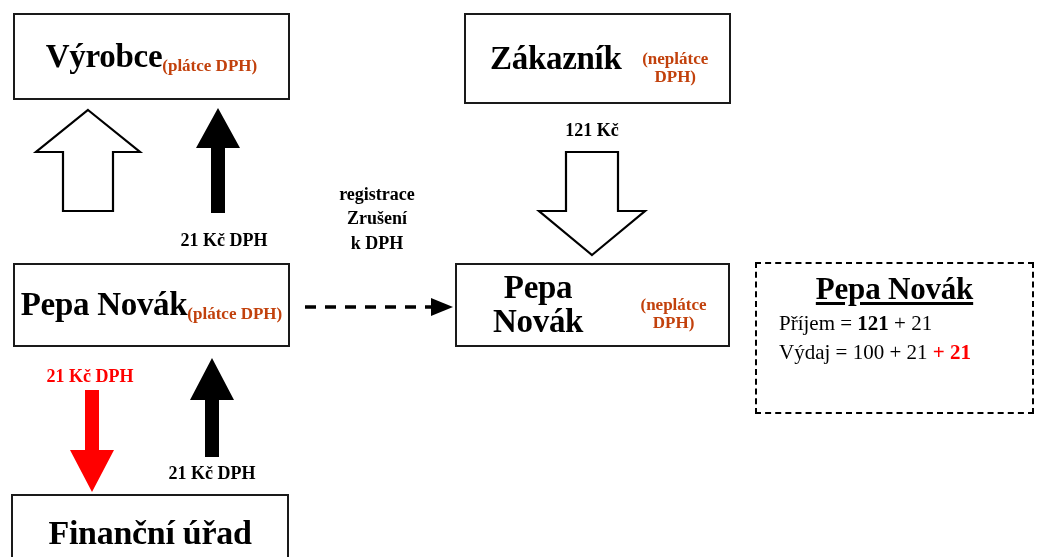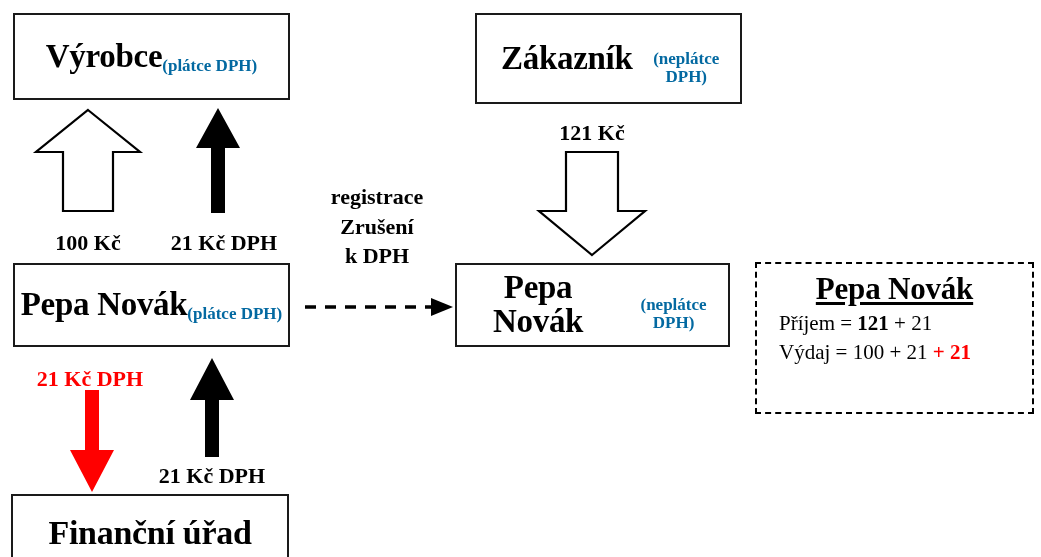--- a/index.html
+++ b/index.html
@@ -32,30 +32,30 @@
     font-weight: bold;
     font-size: 33px;
     line-height: 1.02;
     color: #000000;
     letter-spacing: -0.3px;
   }
   .box .subtitle {
     font-weight: bold;
     font-size: 17px;
     line-height: 1.05;
-    color: #0369a1;
+    color: #c2410c;
     margin-top: 18px;
   }
   .box.single .title {
     font-size: 34px;
   }
   .lbl {
     position: absolute;
     font-weight: bold;
-    font-size: 22px;
+    font-size: 18px;
     color: #000000;
     white-space: nowrap;
     line-height: 1.35;
     text-align: center;
   }
   .lbl.red { color: #ff0000; }
   .arrow-svg {
     position: absolute;
     overflow: visible;
   }
@@ -86,21 +86,21 @@
 </head>
 <body>
 
 <div id="canvas">
 
   <div class="box" style="left:13px; top:13px; width:277px; height:87px;">
     <div class="title">Výrobce</div>
     <div class="subtitle">(plátce DPH)</div>
   </div>
 
-  <div class="box" style="left:475px; top:13px; width:267px; height:91px;padding-left:24px;">
+  <div class="box" style="left:464px; top:13px; width:267px; height:91px;padding-left:24px;">
     <div class="title">Zákazník</div>
     <div class="subtitle">(neplátce DPH)</div>
   </div>
 
   <div class="box" style="left:13px; top:263px; width:277px; height:84px;">
     <div class="title">Pepa Novák</div>
     <div class="subtitle">(plátce DPH)</div>
   </div>
 
   <div class="box" style="left:455px; top:263px; width:275px; height:84px;">
@@ -113,21 +113,20 @@
   </div>
 
   <svg class="arrow-svg" style="left:33px; top:108px; width:110px; height:105px;" viewBox="0 0 110 105">
     <polygon points="55,2 107,44 80,44 80,103 30,103 30,44 3,44" fill="#ffffff" stroke="#000000" stroke-width="2.2" stroke-linejoin="miter"></polygon>
   </svg>
 
   <svg class="arrow-svg" style="left:194px; top:108px; width:48px; height:105px;" viewBox="0 0 48 105">
     <polygon points="24,0 46,40 31,40 31,105 17,105 17,40 2,40" fill="#000000"></polygon>
   </svg>
 
-  <div class="lbl" style="left:28px; top:228px; width:120px;">100 Kč</div>
   <div class="lbl" style="left:163px; top:228px; width:122px;">21 Kč DPH</div>
 
   <div class="lbl" style="left:532px; top:118px; width:120px;">121 Kč</div>
 
   <svg class="arrow-svg" style="left:536px; top:150px; width:112px; height:107px;" viewBox="0 0 112 107">
     <polygon points="56,105 109,61 82,61 82,2 30,2 30,61 3,61" fill="#ffffff" stroke="#000000" stroke-width="2.2" stroke-linejoin="miter"></polygon>
   </svg>
 
   <div class="lbl" style="left:312px; top:182px; width:130px;">
     <div>registrace</div>

